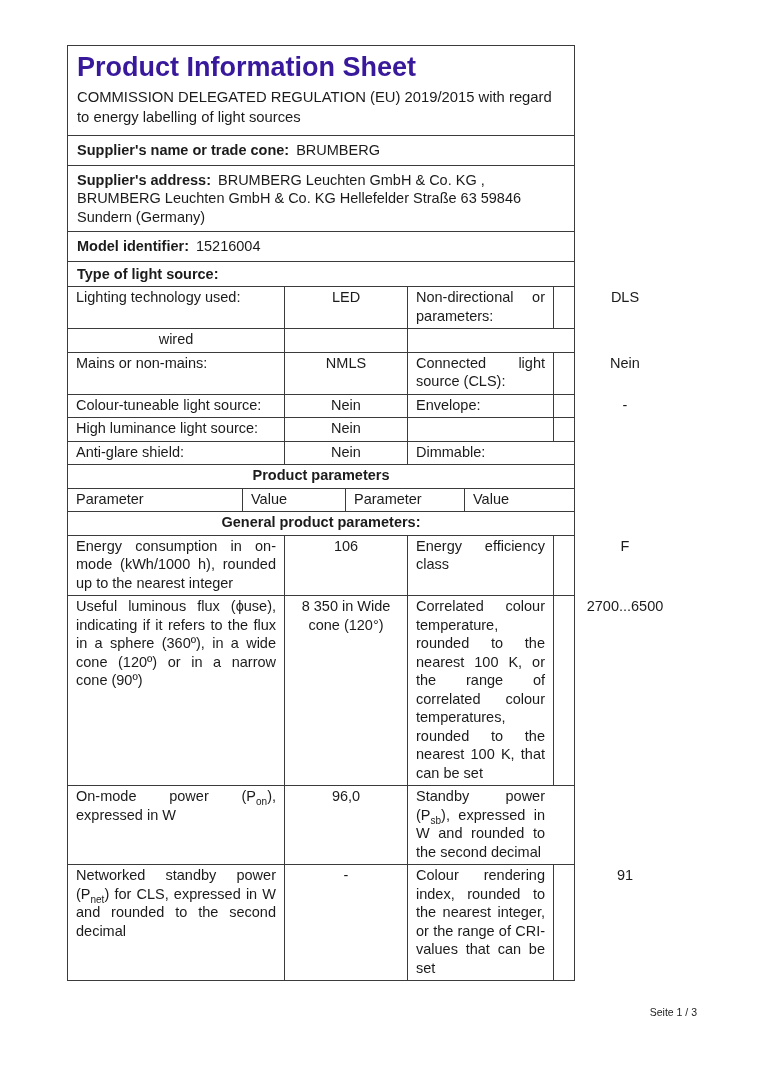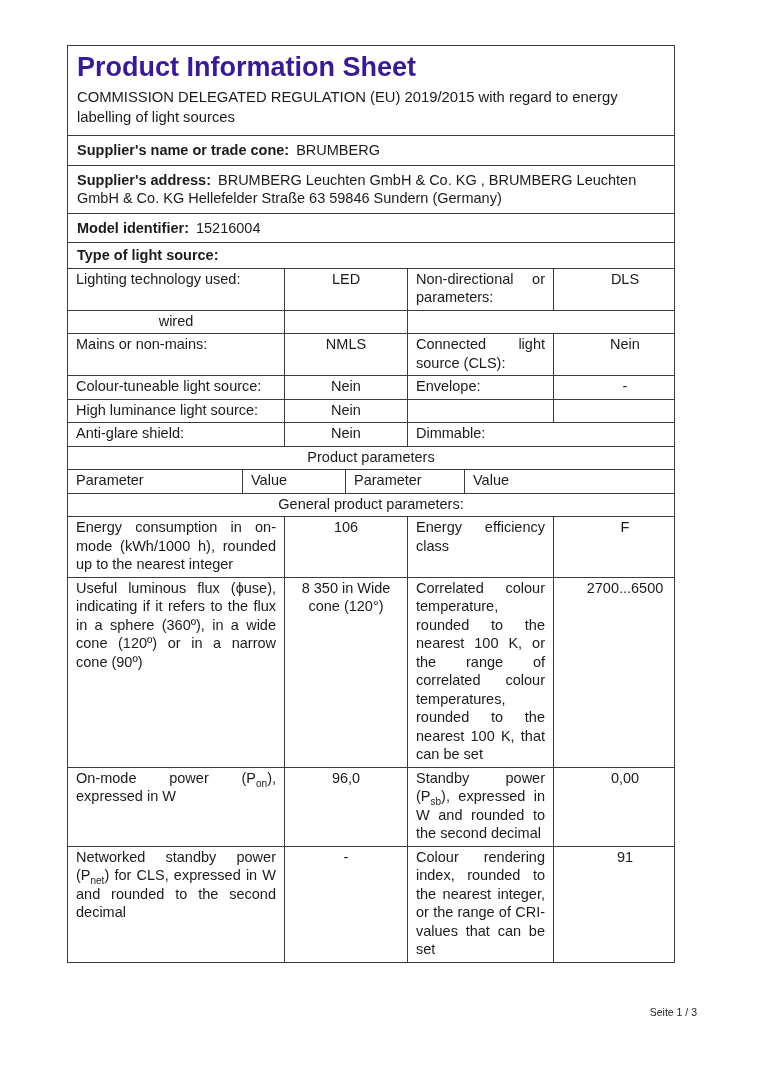--- a/index.html
+++ b/index.html
@@ -9,38 +9,38 @@
   html,body{margin:0;padding:0;background:#fff;}
   .page{
     position:relative;
     width:764px;height:1080px;
     background:#ffffff;
     font-family:"Liberation Sans",sans-serif;
     color:var(--ink);
     overflow:hidden;
   }
   .sheet{
-    position:absolute;left:67px;top:45px;width:608px;
+    position:absolute;left:67px;top:45px;width:508px;
     box-sizing:border-box;
     border:1px solid var(--line);
     font-size:14.5px;line-height:18.5px;
     background:#fff;
   }
   .bt{border-top:1px solid var(--line);}
   .title-block{padding:6px 9px 8px;}
   .doc-title{
     margin:0;font-size:27px;line-height:30px;font-weight:bold;
     color:#38189b;
   }
   .regulation{margin:5px 0 0;font-size:14.8px;line-height:20px;}
   .info-row{padding:5px 9px;}
   .info-label{font-weight:bold;}
   .info-value{margin-left:7px;}
   .section-heading{padding:3px 9px;font-weight:bold;}
-  .center-heading{text-align:center;font-weight:normal;padding:1px 8px 3px;}
+  .center-heading{text-align:center;font-weight:bold;padding:1px 8px 3px;}
   .trow{display:grid;}
   .grid-main{grid-template-columns:216px 123px 146px 143px;}
   .grid-head{grid-template-columns:174px 103px 119px 232px;}
   .cell{padding:1px 8px 3px;box-sizing:border-box;}
   .cell + .cell{border-left:1px solid var(--line);}
   .pcell{text-align:justify;}
   .vcell{text-align:center;}
   .para-gap{margin-top:6px;}
   sub{font-size:10px;line-height:0;}
   .footer{
@@ -131,21 +131,20 @@
         <div class="trow grid-main bt">
           <div class="cell pcell">Useful luminous flux (ϕuse), indicating if it refers to the flux in a sphere (360º), in a wide cone (120º) or in a narrow cone (90º)</div>
           <div class="cell vcell">8 350 in Wide cone (120°)</div>
           <div class="cell pcell">Correlated colour temperature, rounded to the nearest 100 K, or the range of correlated colour temperatures, rounded to the nearest 100 K, that can be set</div>
           <div class="cell vcell">2700...6500</div>
         </div>
         <div class="trow grid-main bt">
           <div class="cell pcell"><span>On-mode power (P</span><sub>on</sub><span>), expressed in W</span></div>
           <div class="cell vcell">96,0</div>
           <div class="cell pcell"><span>Standby power (P</span><sub>sb</sub><span>), expressed in W and rounded to the second decimal</span></div>
-          <div class="cell vcell">0,00</div>
         </div>
         <div class="trow grid-main bt">
           <div class="cell pcell"><span>Networked standby power (P</span><sub>net</sub><span>) for CLS, expressed in W and rounded to the second decimal</span></div>
           <div class="cell vcell">-</div>
           <div class="cell pcell">Colour rendering index, rounded to the nearest integer, or the range of CRI-values that can be set</div>
           <div class="cell vcell">91</div>
         </div>
       </div>
 
   </div>

